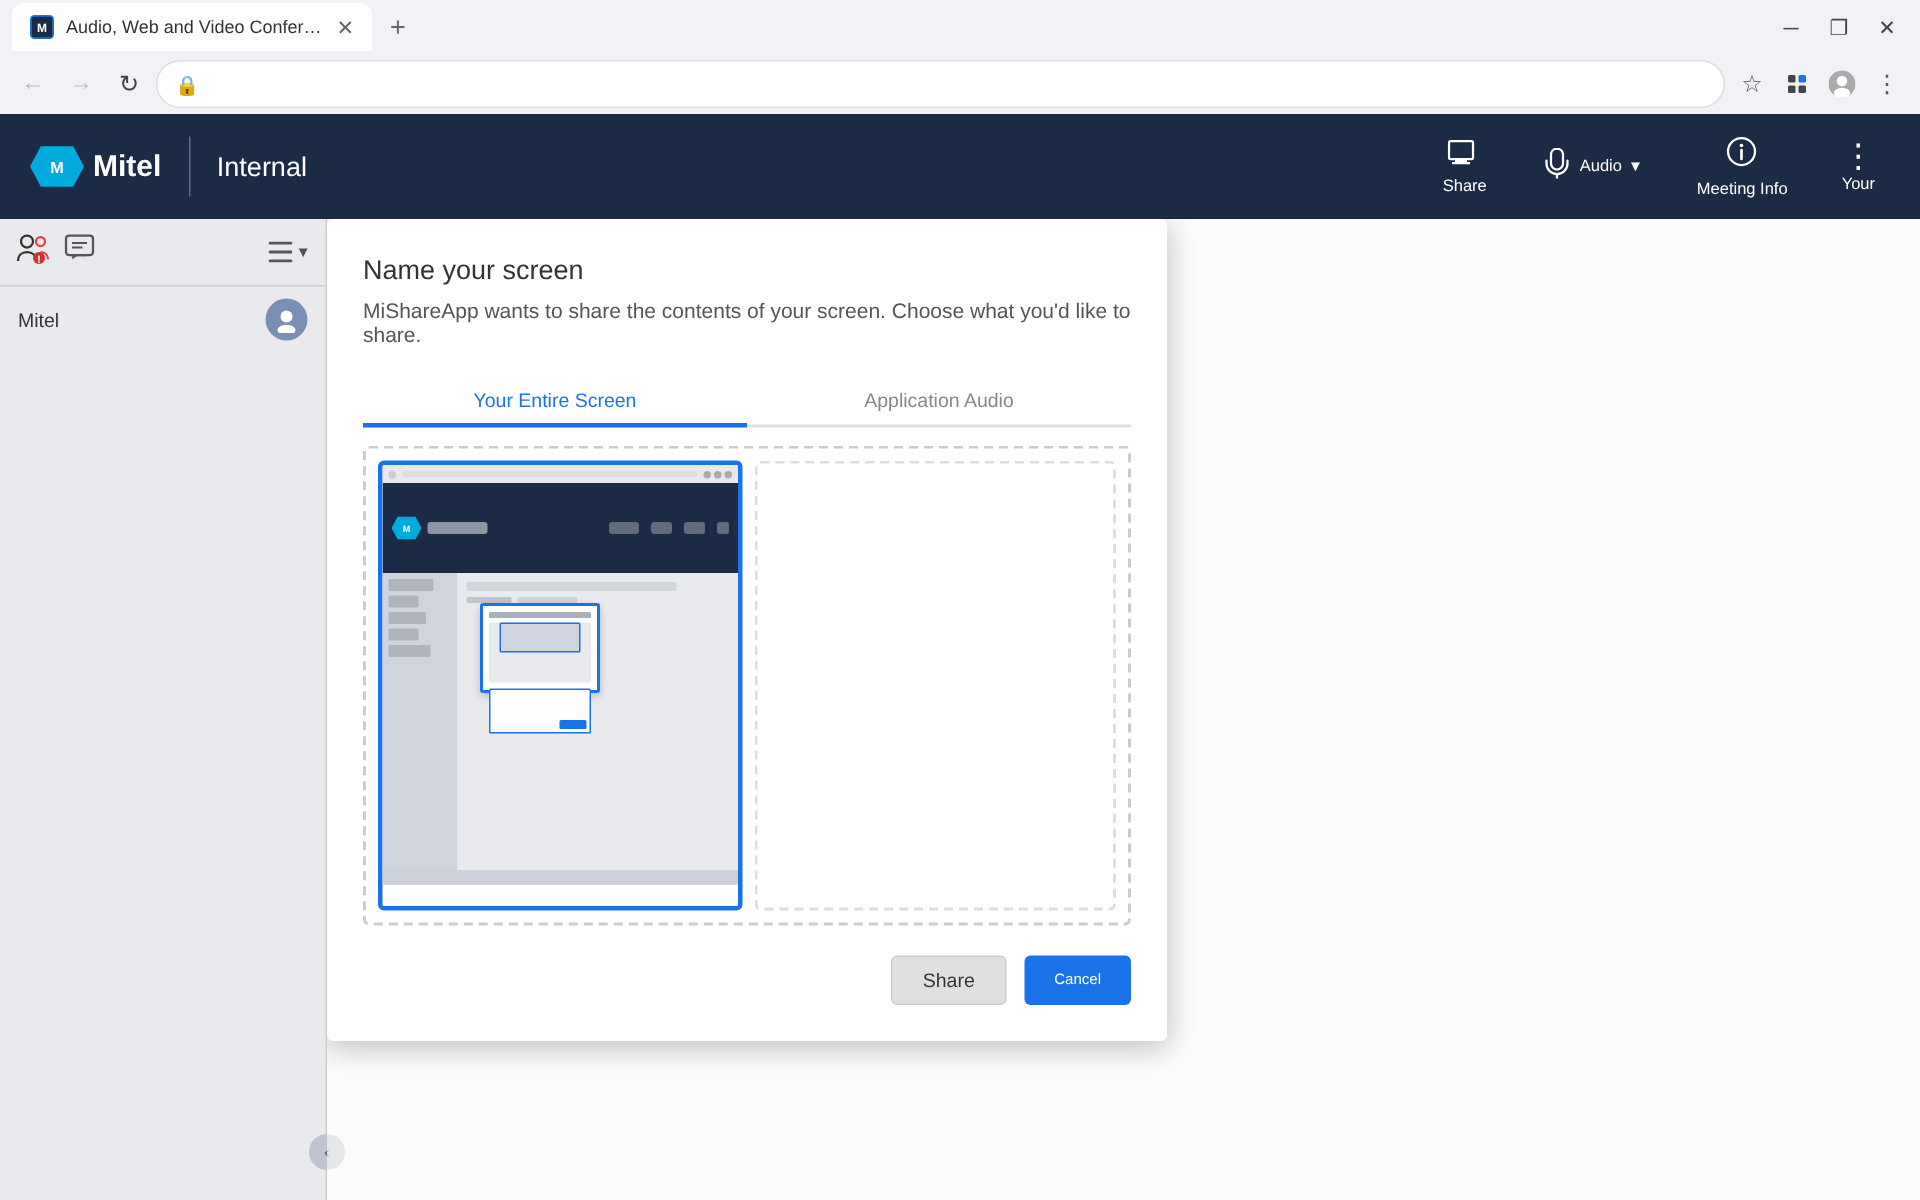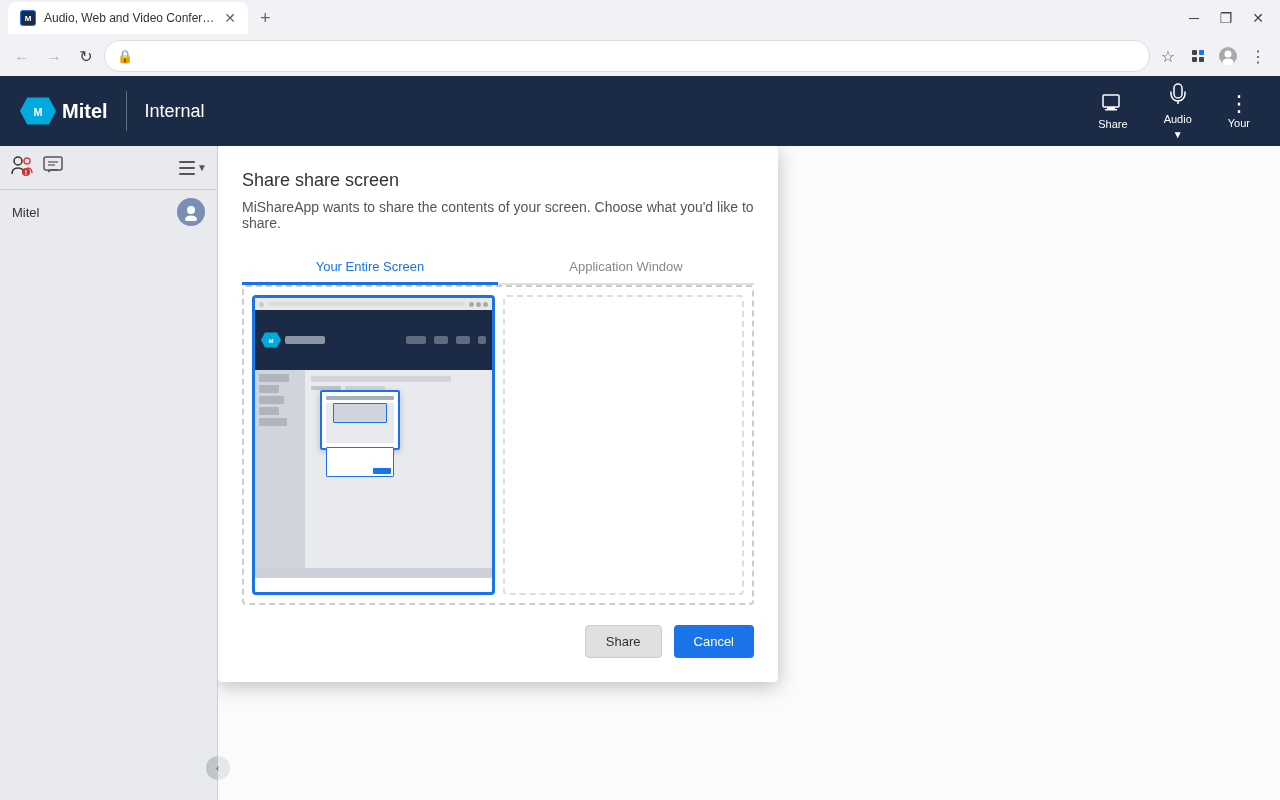--- a/index.html
+++ b/index.html
@@ -87,21 +87,21 @@
       flex-direction: column;
       align-items: center;
       gap: 2px;
       color: white;
       cursor: pointer;
       padding: 6px 10px;
       border-radius: 4px;
     }
     .nav-action-icon { font-size: 20px; }
     .nav-action-label { font-size: 11px; }
-    .nav-action.audio { display: flex; flex-direction: column; align-items: center; gap: 4px; }
+    .nav-action.audio { display: flex; flex-direction: row; align-items: center; gap: 4px; }
     .nav-action.audio .label-chevron { display: flex; flex-direction: column; align-items: flex-start; }
     .nav-action.audio .nav-action-label { font-size: 11px; }
 
     
     .main-area {
       display: flex;
       flex: 1;
       overflow: hidden;
     }
 
@@ -210,21 +210,21 @@
     .modal-description {
       font-size: 14px;
       color: #555;
       margin-bottom: 20px;
     }
 
     
     .share-tabs {
       display: flex;
       border-bottom: 2px solid #e0e0e0;
-      margin-bottom: 0;
+      margin-bottom: 12px;
     }
     .share-tab {
       flex: 1;
       text-align: center;
       padding: 8px 0;
       font-size: 13px;
       color: #888;
       cursor: pointer;
       border-bottom: 3px solid transparent;
       margin-bottom: -2px;
@@ -335,21 +335,21 @@
       border-radius: 4px;
       font-size: 13px;
       cursor: pointer;
     }
     .btn-cancel {
       background: #1a73e8;
       color: white;
       border: none;
       padding: 8px 20px;
       border-radius: 4px;
-      font-size: 13px;
+      font-size: 10px;
       cursor: pointer;
     }
 
     
     .mitel-logo-svg {
       width: 36px; height: 28px;
     }
   </style>
 </head>
 <body>
@@ -438,20 +438,30 @@
           <path d="M4 10v2a7 7 0 0014 0v-2" stroke="white" stroke-width="1.5" fill="none" stroke-linecap="round"></path>
           <line x1="11" y1="19" x2="11" y2="22" stroke="white" stroke-width="1.5" stroke-linecap="round"></line>
         </svg>
       </span>
       <div class="label-chevron">
         <span class="nav-action-label">Audio</span>
       </div>
       <span style="color:white;font-size:10px;">▼</span>
     </div>
 
+    <div class="nav-action">
+      <span class="nav-action-icon">
+        <svg width="22" height="22" viewBox="0 0 22 22" fill="none">
+          <circle cx="11" cy="11" r="9" stroke="white" stroke-width="1.5" fill="none"></circle>
+          <line x1="11" y1="10" x2="11" y2="16" stroke="white" stroke-width="1.8" stroke-linecap="round"></line>
+          <circle cx="11" cy="7" r="1.2" fill="white"></circle>
+        </svg>
+      </span>
+      <span class="nav-action-label">Meeting Info</span>
+    </div>
 
     <div class="nav-action">
       <span class="nav-action-icon" style="color:white;font-size:22px;line-height:1;">⋮</span>
       <span class="nav-action-label">Your</span>
     </div>
   </div>
 
   <div class="main-area">
 
     <div class="sidebar" style="position:relative;">
@@ -523,29 +533,29 @@
           <span class="dial-in-item">Participant</span>
         </div>
         <div class="detail-row">
           <span class="detail-label">Web access:</span>
           <span class="dial-in-item">Participant</span>
         </div>
       </div>
 
       <div class="modal-overlay">
         <div class="modal">
-          <h2 class="modal-title">Share share screen</h2>
+          <h2 class="modal-title">Name your screen</h2>
           <p class="modal-description">MiShareApp wants to share the contents of your screen. Choose what you'd like to share.</p>
 
           <div class="share-tabs">
             <div class="share-tab active">
               <span>Your Entire Screen</span>
             </div>
             <div class="share-tab">
-              <span>Application Window</span>
+              <span>Application Audio</span>
             </div>
           </div>
 
           <div class="preview-container">
 
             <div class="screen-option selected">
               <div class="screen-preview">
 
                 <div class="sim-browser">
                   <div class="sim-browser-bar">

